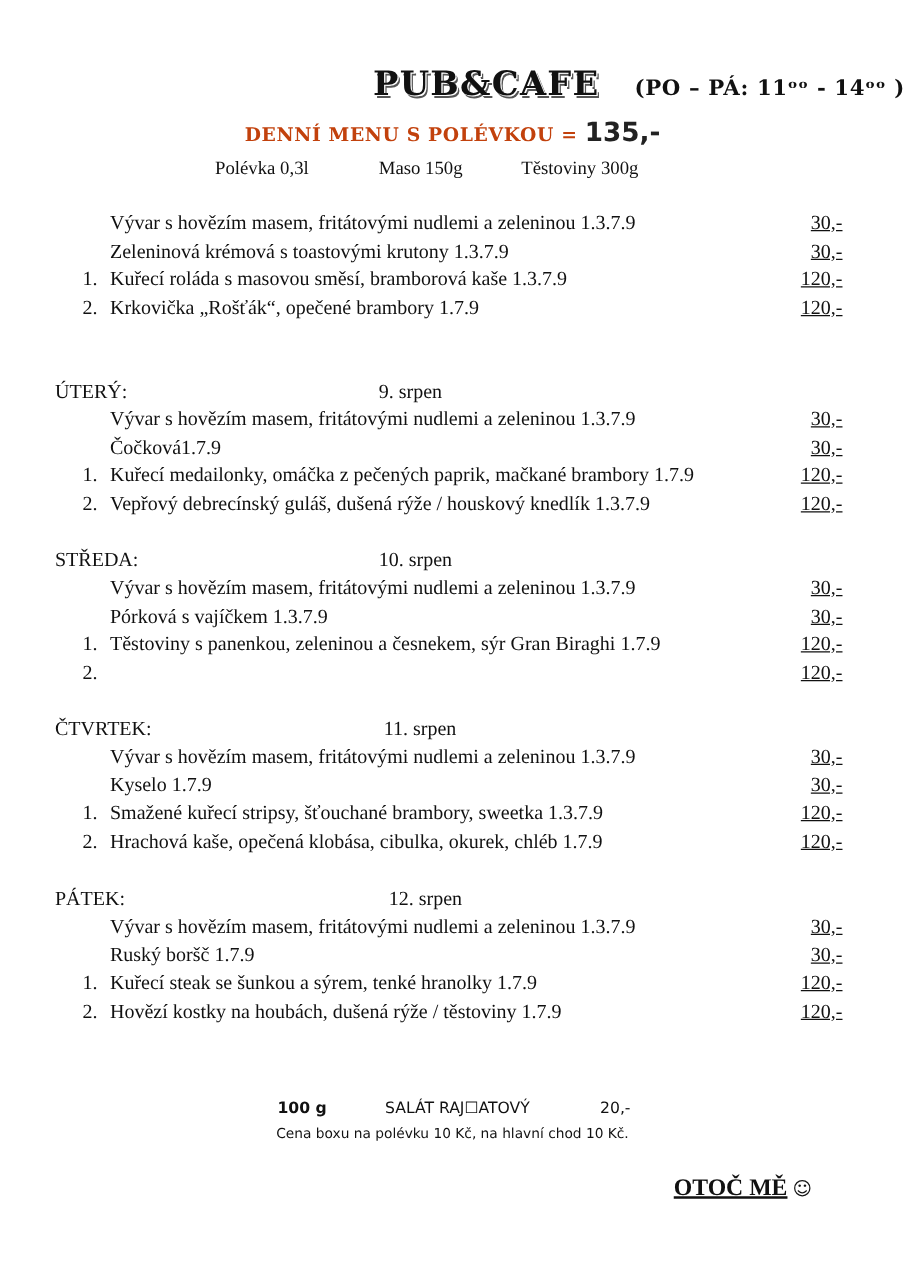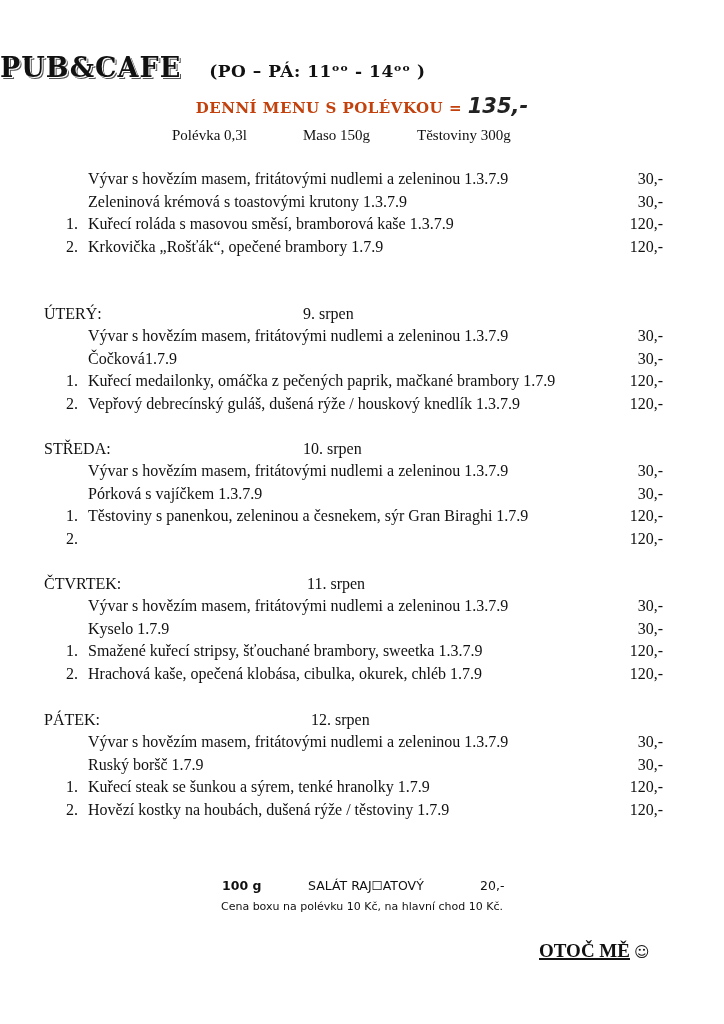--- a/index.html
+++ b/index.html
@@ -1,37 +1,37 @@
 <!DOCTYPE html>
 <html><head>
 <meta charset="utf-8">
 <style>
   html, body { margin: 0; padding: 0; background: #ffffff; }
   body { width: 724px; height: 1024px; position: relative; overflow: hidden; color: #111; }
 
-  .title-row { position: absolute; top: 52px; left: 0; width: 724px; text-align: left; white-space: nowrap; }
+  .title-row { position: absolute; top: 52px; left: 0; width: 724px; text-align: right; white-space: nowrap; }
   .title { font-family: "DejaVu Serif", serif; font-weight: bold; font-size: 27px; letter-spacing: 1px; color: #111;
            text-shadow: 1px 1px 0 #fff, 2px 2px 0 #555; }
   .hours { font-family: "DejaVu Serif", serif; font-weight: bold; font-size: 17px; margin-left: 28px; letter-spacing: 0.5px; }
 
   .subtitle-row { position: absolute; top: 94px; left: 0; width: 724px; text-align: center; white-space: nowrap; }
   .subtitle { font-family: "DejaVu Serif", serif; font-weight: bold; font-size: 15px; letter-spacing: 0.5px; color: #c2410c; }
-  .subtitle-price { font-family: "DejaVu Sans", sans-serif; font-weight: bold; font-size: 21px; color: #222; font-style: italic; }
+  .subtitle-price { font-family: "DejaVu Sans", sans-serif; font-weight: bold; font-size: 21px; color: #222; }
 
   .portions { position: absolute; top: 127px; left: 0; width: 724px; font-family: "Liberation Serif", serif; font-size: 15px; }
   .portions span { position: absolute; white-space: nowrap; }
 
   .day { position: absolute; left: 0; width: 724px; font-family: "Liberation Serif", serif; font-size: 16px; }
   .day-head { position: relative; height: 22px; }
   .day-name { position: absolute; left: 44px; top: 0; white-space: nowrap; }
   .day-date { position: absolute; top: 0; white-space: nowrap; }
   .row { position: relative; height: 22.5px; white-space: nowrap; }
   .row .num { position: absolute; left: 66px; top: 0; }
   .row .dish { position: absolute; left: 88px; top: 0; }
-  .row .price { position: absolute; right: 61px; top: 0; text-align: center; }
+  .row .price { position: absolute; right: 50px; top: 0; text-align: center; text-decoration: underline; }
 
   .salad { position: absolute; top: 862px; left: 0; width: 724px; font-family: "DejaVu Sans", sans-serif; font-size: 12.5px; }
   .salad span { position: absolute; white-space: nowrap; margin-top: 16px; }
   .salad .w { font-weight: bold; }
   .box-note { position: absolute; top: 900px; left: 0; width: 724px; text-align: center; font-family: "DejaVu Sans", sans-serif; font-size: 11px; }
 
   .turn { position: absolute; top: 940px; left: 539px; white-space: nowrap; font-family: "Liberation Serif", serif; }
   .turn-label { font-weight: bold; font-size: 19px; text-decoration: underline; text-decoration-thickness: 2px; }
   .smiley { font-family: "DejaVu Sans", sans-serif; font-size: 15px; margin-left: 4px; }
 </style>

